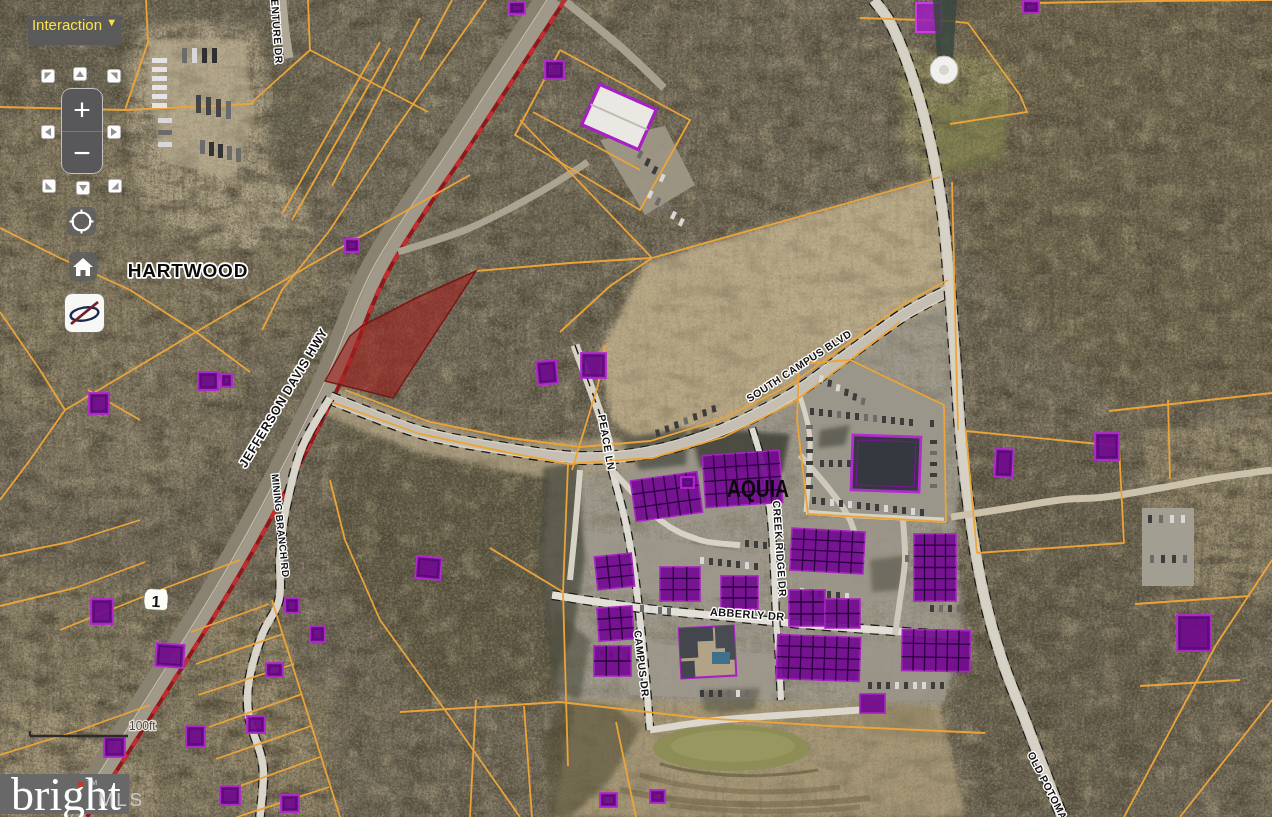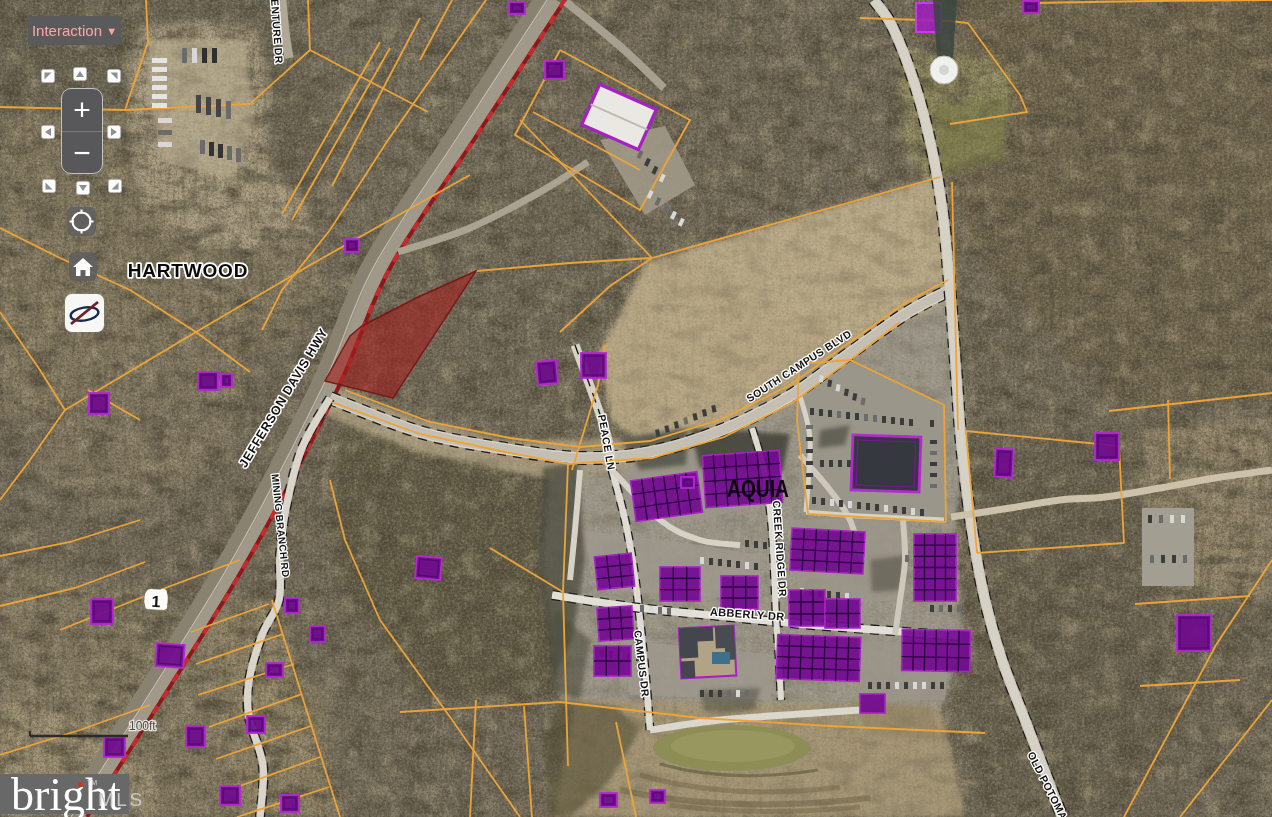--- a/index.html
+++ b/index.html
@@ -690,21 +690,21 @@
 <text x="801" y="369" transform="rotate(-33 801 369)" font-size="10.5" font-weight="bold" fill="#111" stroke="#ffffff" stroke-width="2.6" paint-order="stroke" stroke-linejoin="round" letter-spacing="0.4" text-anchor="middle" font-family="Liberation Sans, sans-serif">SOUTH CAMPUS BLVD</text>
 <text x="603" y="443" transform="rotate(80 603 443)" font-size="10.5" font-weight="bold" fill="#111" stroke="#ffffff" stroke-width="2.6" paint-order="stroke" stroke-linejoin="round" letter-spacing="0.4" text-anchor="middle" font-family="Liberation Sans, sans-serif">PEACE LN</text>
 <text x="776" y="549" transform="rotate(86 776 549)" font-size="10.5" font-weight="bold" fill="#111" stroke="#ffffff" stroke-width="2.6" paint-order="stroke" stroke-linejoin="round" letter-spacing="0.4" text-anchor="middle" font-family="Liberation Sans, sans-serif">CREEK RIDGE DR</text>
 <text x="747" y="618" transform="rotate(4 747 618)" font-size="11" font-weight="bold" fill="#111" stroke="#ffffff" stroke-width="2.6" paint-order="stroke" stroke-linejoin="round" letter-spacing="0.4" text-anchor="middle" font-family="Liberation Sans, sans-serif">ABBERLY DR</text>
 <text x="638" y="664" transform="rotate(83 638 664)" font-size="10.5" font-weight="bold" fill="#111" stroke="#ffffff" stroke-width="2.6" paint-order="stroke" stroke-linejoin="round" letter-spacing="0.4" text-anchor="middle" font-family="Liberation Sans, sans-serif">CAMPUS DR</text>
 <text x="1046" y="791" transform="rotate(63 1046 791)" font-size="10.5" font-weight="bold" fill="#111" stroke="#ffffff" stroke-width="2.6" paint-order="stroke" stroke-linejoin="round" letter-spacing="0.4" text-anchor="middle" font-family="Liberation Sans, sans-serif">OLD POTOMAC</text>
 <text x="273" y="28" transform="rotate(86 273 28)" font-size="10.5" font-weight="bold" fill="#111" stroke="#ffffff" stroke-width="2.6" paint-order="stroke" stroke-linejoin="round" letter-spacing="0.4" text-anchor="middle" font-family="Liberation Sans, sans-serif">VENTURE DR</text>
 <text x="277" y="526" transform="rotate(84 277 526)" font-size="10" font-weight="bold" fill="#111" stroke="#ffffff" stroke-width="2.4" paint-order="stroke" stroke-linejoin="round" letter-spacing="0.3" text-anchor="middle" font-family="Liberation Sans, sans-serif">MINING BRANCH RD</text>
 </svg>
 
-<div style="position:absolute;left:28px;top:16px;width:93px;height:29px;background:#5a5a5a;border-radius:3px;color:#fca5a5;font-size:15px;font-family:'Liberation Sans',sans-serif;display:flex;align-items:center;justify-content:center;">Interaction&nbsp;<span style="font-size:11px;">▼</span></div>
+<div style="position:absolute;left:28px;top:16px;width:93px;height:29px;background:#5a5a5a;border-radius:3px;color:#fde047;font-size:15px;font-family:'Liberation Sans',sans-serif;display:flex;justify-content:center;">Interaction&nbsp;<span style="font-size:11px;">▼</span></div>
 <svg style="position:absolute;left:41px;top:69px;" width="14" height="14">
       <rect x="0.5" y="0.5" width="13" height="13" rx="2" fill="#fcfcfc" stroke="#b5b5b5" stroke-width="0.8"></rect>
       <polygon points="3.5,10.5 3.5,3.5 10.5,3.5" fill="#8f8f8f"></polygon>
     </svg>
     <svg style="position:absolute;left:73px;top:67px;" width="14" height="14">
       <rect x="0.5" y="0.5" width="13" height="13" rx="2" fill="#fcfcfc" stroke="#b5b5b5" stroke-width="0.8"></rect>
       <polygon points="7,4 11,10 3,10" fill="#8f8f8f"></polygon>
     </svg>
     <svg style="position:absolute;left:107px;top:69px;" width="14" height="14">
       <rect x="0.5" y="0.5" width="13" height="13" rx="2" fill="#fcfcfc" stroke="#b5b5b5" stroke-width="0.8"></rect>

